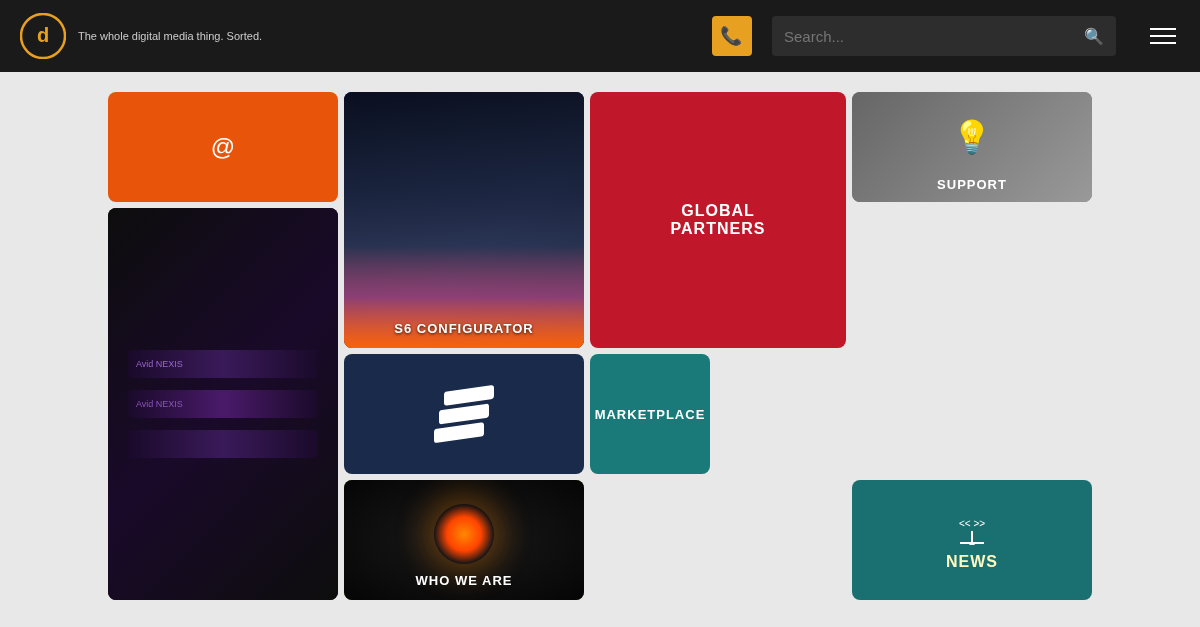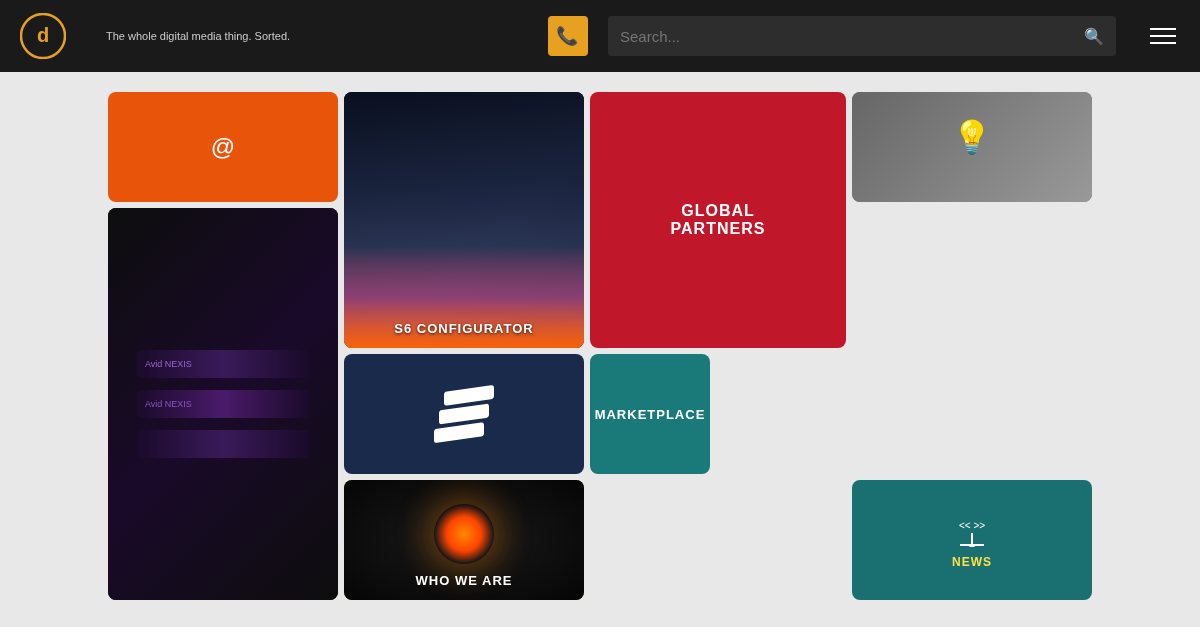--- a/index.html
+++ b/index.html
@@ -26,21 +26,20 @@
     }
     .logo-text h1 {
       color: #e8a020;
       font-size: 20px;
       font-weight: bold;
       line-height: 1.1;
     }
     .logo-text p {
       color: #ccc;
       font-size: 11px;
-      margin-left: 28px;
     }
     .header-spacer { flex: 1; }
     .phone-btn {
       background: #e8a020;
       border: none;
       border-radius: 4px;
       width: 40px;
       height: 40px;
       display: flex;
       align-items: center;
@@ -49,21 +48,21 @@
       color: white;
       font-size: 18px;
       flex-shrink: 0;
     }
     .search-area {
       display: flex;
       align-items: center;
       background: #2d2d2d;
       border-radius: 4px;
       height: 40px;
-      width: 508px;
+      width: 344px;
       padding: 0 12px;
       gap: 8px;
     }
     .search-input {
       background: transparent;
       border: none;
       outline: none;
       color: #aaa;
       font-size: 15px;
       flex: 1;
@@ -194,21 +193,21 @@
       position: absolute;
       inset: 0;
     }
     .products-strips {
       position: absolute;
       inset: 0;
       display: flex;
       flex-direction: column;
       justify-content: center;
       gap: 12px;
-      padding: 29px;
+      padding: 20px;
     }
     .prod-strip {
       height: 28px;
       background: linear-gradient(90deg, #2a1a3a, #4a2a6a, #2a1a3a);
       border-radius: 4px;
       display: flex;
       align-items: center;
       padding: 0 8px;
       font-size: 8px;
       color: #8866aa;
@@ -326,20 +325,21 @@
     <div class="tile tile-global-main" style="background:#c0172b; border-radius:8px;">
       <span class="tile-label" style="font-size:16px;font-weight:bold;color:white;letter-spacing:1px;white-space:pre-line;text-align:center;">GLOBAL
 PARTNERS</span>
     </div>
 
     <div class="tile tile-support-main" style="background:#777;border-radius:8px;overflow:hidden;">
       <div style="position:absolute;inset:0;background:linear-gradient(135deg,#666 0%,#999 100%);"></div>
       <div style="position:absolute;inset:0;display:flex;align-items:center;justify-content:center;padding-bottom:20px;">
         <span style="font-size:32px;position:relative;z-index:2;">💡</span>
       </div>
+      <span class="tile-label tile-label-bottom" style="font-size:13px;font-weight:bold;color:white;letter-spacing:1px;position:absolute;bottom:10px;text-align:center;z-index:3;width:100%;">SUPPORT</span>
     </div>
 
     <div class="tile tile-products-main" style="background:#0d0d10;border-radius:8px;overflow:hidden;">
       <div class="products-bg"></div>
       <div class="products-strips">
         <div class="prod-strip" style="background:linear-gradient(90deg,#1a0a2a,#3a1a5a,#1a0a2a);">
             <span style="color:#9966cc;font-size:9px;">Avid NEXIS</span>
           </div>
         <div class="prod-strip" style="background:linear-gradient(90deg,#1a0a2a,#4a1a6a,#1a0a2a);">
             <span style="color:#8855bb;font-size:9px;">Avid NEXIS</span>
@@ -375,18 +375,18 @@
       <div class="news-tower">
         <div style="position:relative;z-index:2;margin-bottom:4px;">
           <svg width="44" height="36" viewBox="0 0 44 36" xmlns="http://www.w3.org/2000/svg">
             <text x="22" y="18" text-anchor="middle" font-size="10" fill="white">&lt;&lt;&nbsp;&gt;&gt;</text>
             <line x1="22" y1="22" x2="22" y2="34" stroke="white" stroke-width="2"></line>
             <line x1="10" y1="34" x2="34" y2="34" stroke="white" stroke-width="2"></line>
             <line x1="22" y1="34" x2="12" y2="46" stroke="white" stroke-width="2"></line>
             <line x1="22" y1="34" x2="32" y2="46" stroke="white" stroke-width="2"></line>
           </svg>
         </div>
-        <span class="tile-label" style="font-size:12px;font-weight:bold;color:#fde047;letter-spacing:1px;position:relative;z-index:2;">NEWS</span>
+        <span class="tile-label" style="font-size:16px;font-weight:bold;color:#fef9c3;letter-spacing:1px;position:relative;z-index:2;">NEWS</span>
       </div>
     </div>
 
   </div>
 </div>
 
 </body></html>

